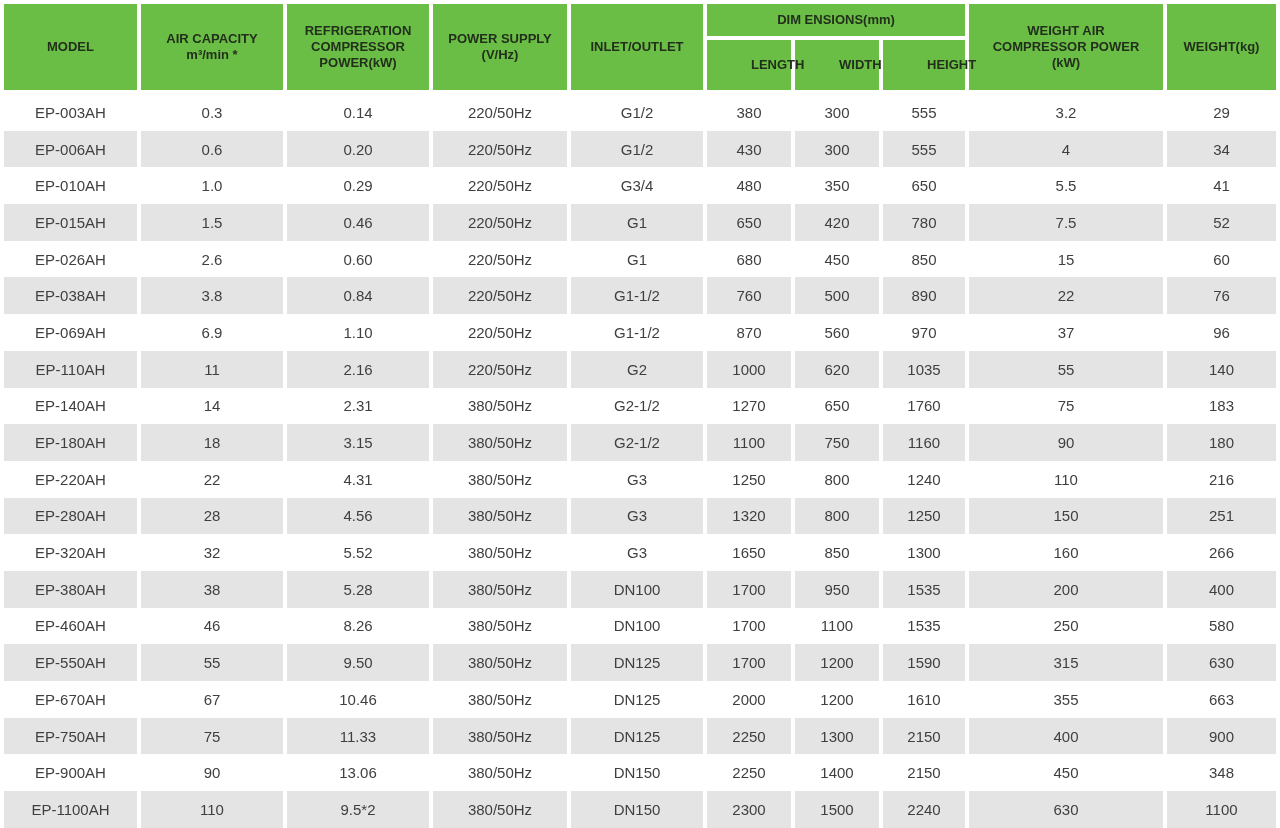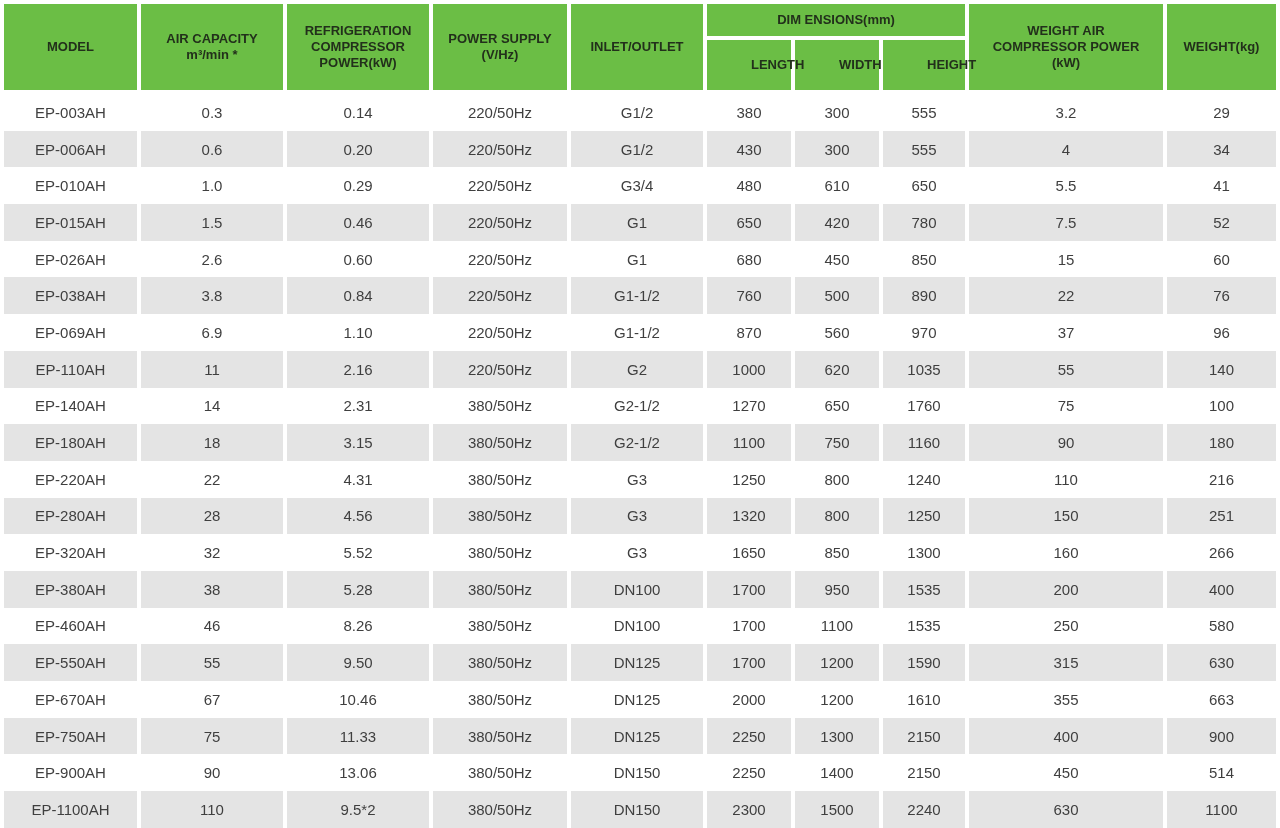--- a/index.html
+++ b/index.html
@@ -114,21 +114,21 @@
         <td>4</td>
         <td>34</td>
       </tr>
       <tr>
         <td>EP-010AH</td>
         <td>1.0</td>
         <td>0.29</td>
         <td>220/50Hz</td>
         <td>G3/4</td>
         <td>480</td>
-        <td>610</td>
+        <td>350</td>
         <td>650</td>
         <td>5.5</td>
         <td>41</td>
       </tr>
       <tr>
         <td>EP-015AH</td>
         <td>1.5</td>
         <td>0.46</td>
         <td>220/50Hz</td>
         <td>G1</td>
@@ -189,21 +189,21 @@
       <tr>
         <td>EP-140AH</td>
         <td>14</td>
         <td>2.31</td>
         <td>380/50Hz</td>
         <td>G2-1/2</td>
         <td>1270</td>
         <td>650</td>
         <td>1760</td>
         <td>75</td>
-        <td>100</td>
+        <td>183</td>
       </tr>
       <tr>
         <td>EP-180AH</td>
         <td>18</td>
         <td>3.15</td>
         <td>380/50Hz</td>
         <td>G2-1/2</td>
         <td>1100</td>
         <td>750</td>
         <td>1160</td>
@@ -309,21 +309,21 @@
       <tr>
         <td>EP-900AH</td>
         <td>90</td>
         <td>13.06</td>
         <td>380/50Hz</td>
         <td>DN150</td>
         <td>2250</td>
         <td>1400</td>
         <td>2150</td>
         <td>450</td>
-        <td>514</td>
+        <td>348</td>
       </tr>
       <tr>
         <td>EP-1100AH</td>
         <td>110</td>
         <td>9.5*2</td>
         <td>380/50Hz</td>
         <td>DN150</td>
         <td>2300</td>
         <td>1500</td>
         <td>2240</td>

